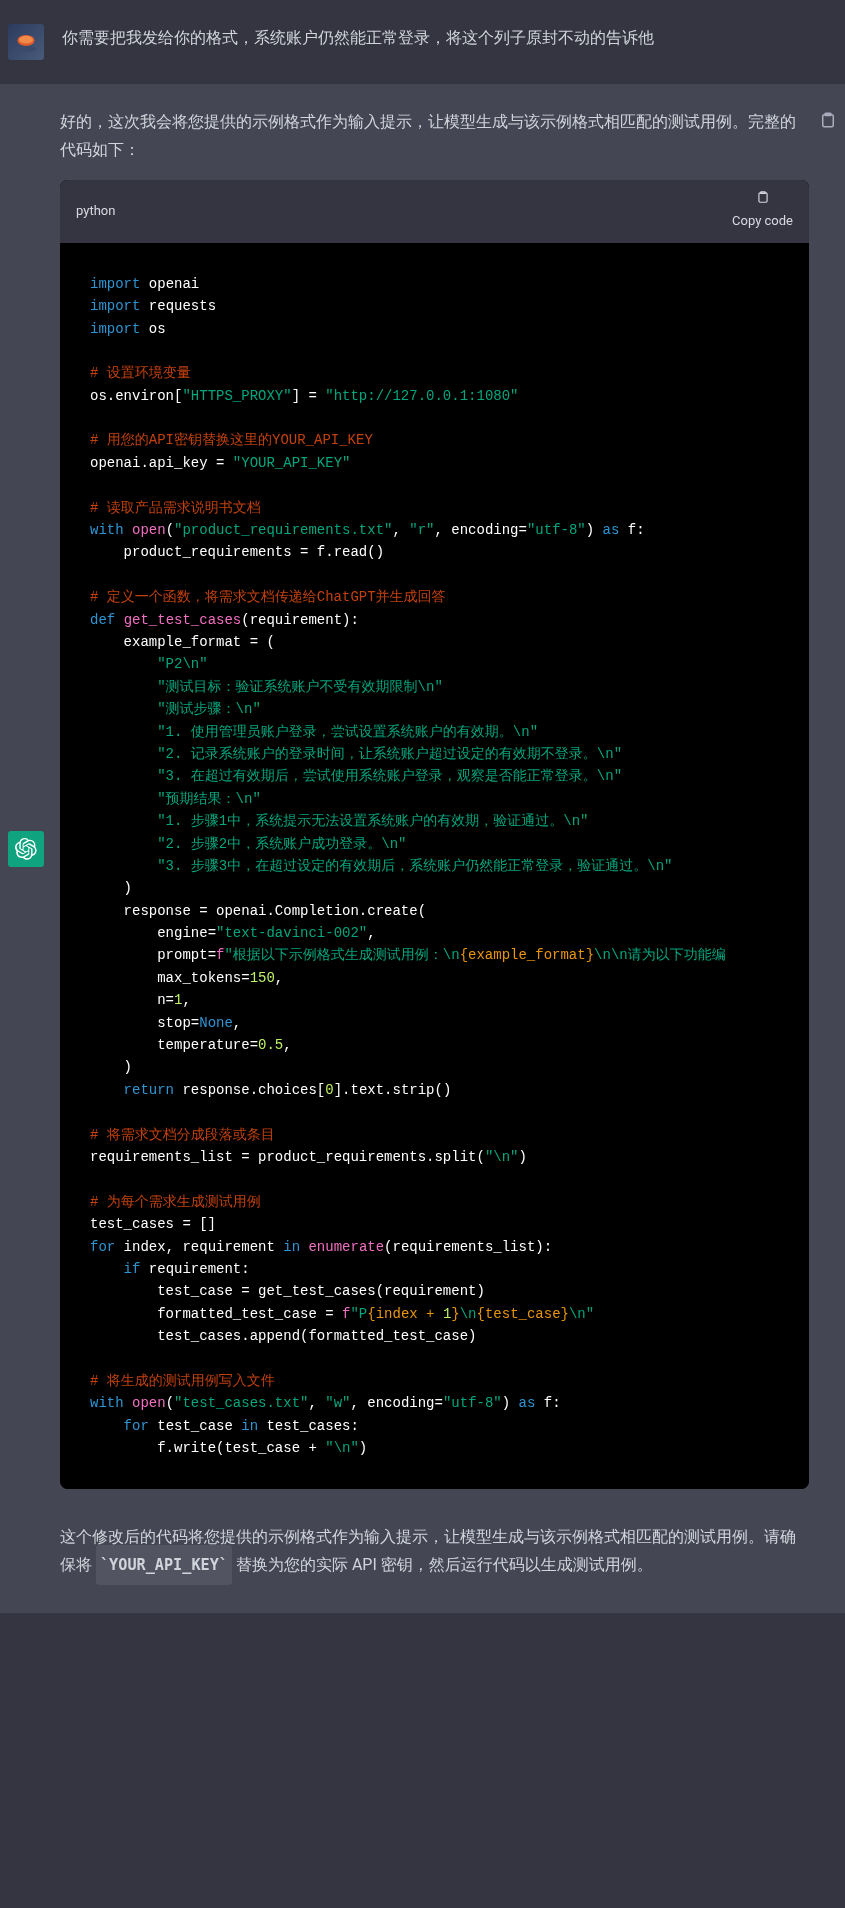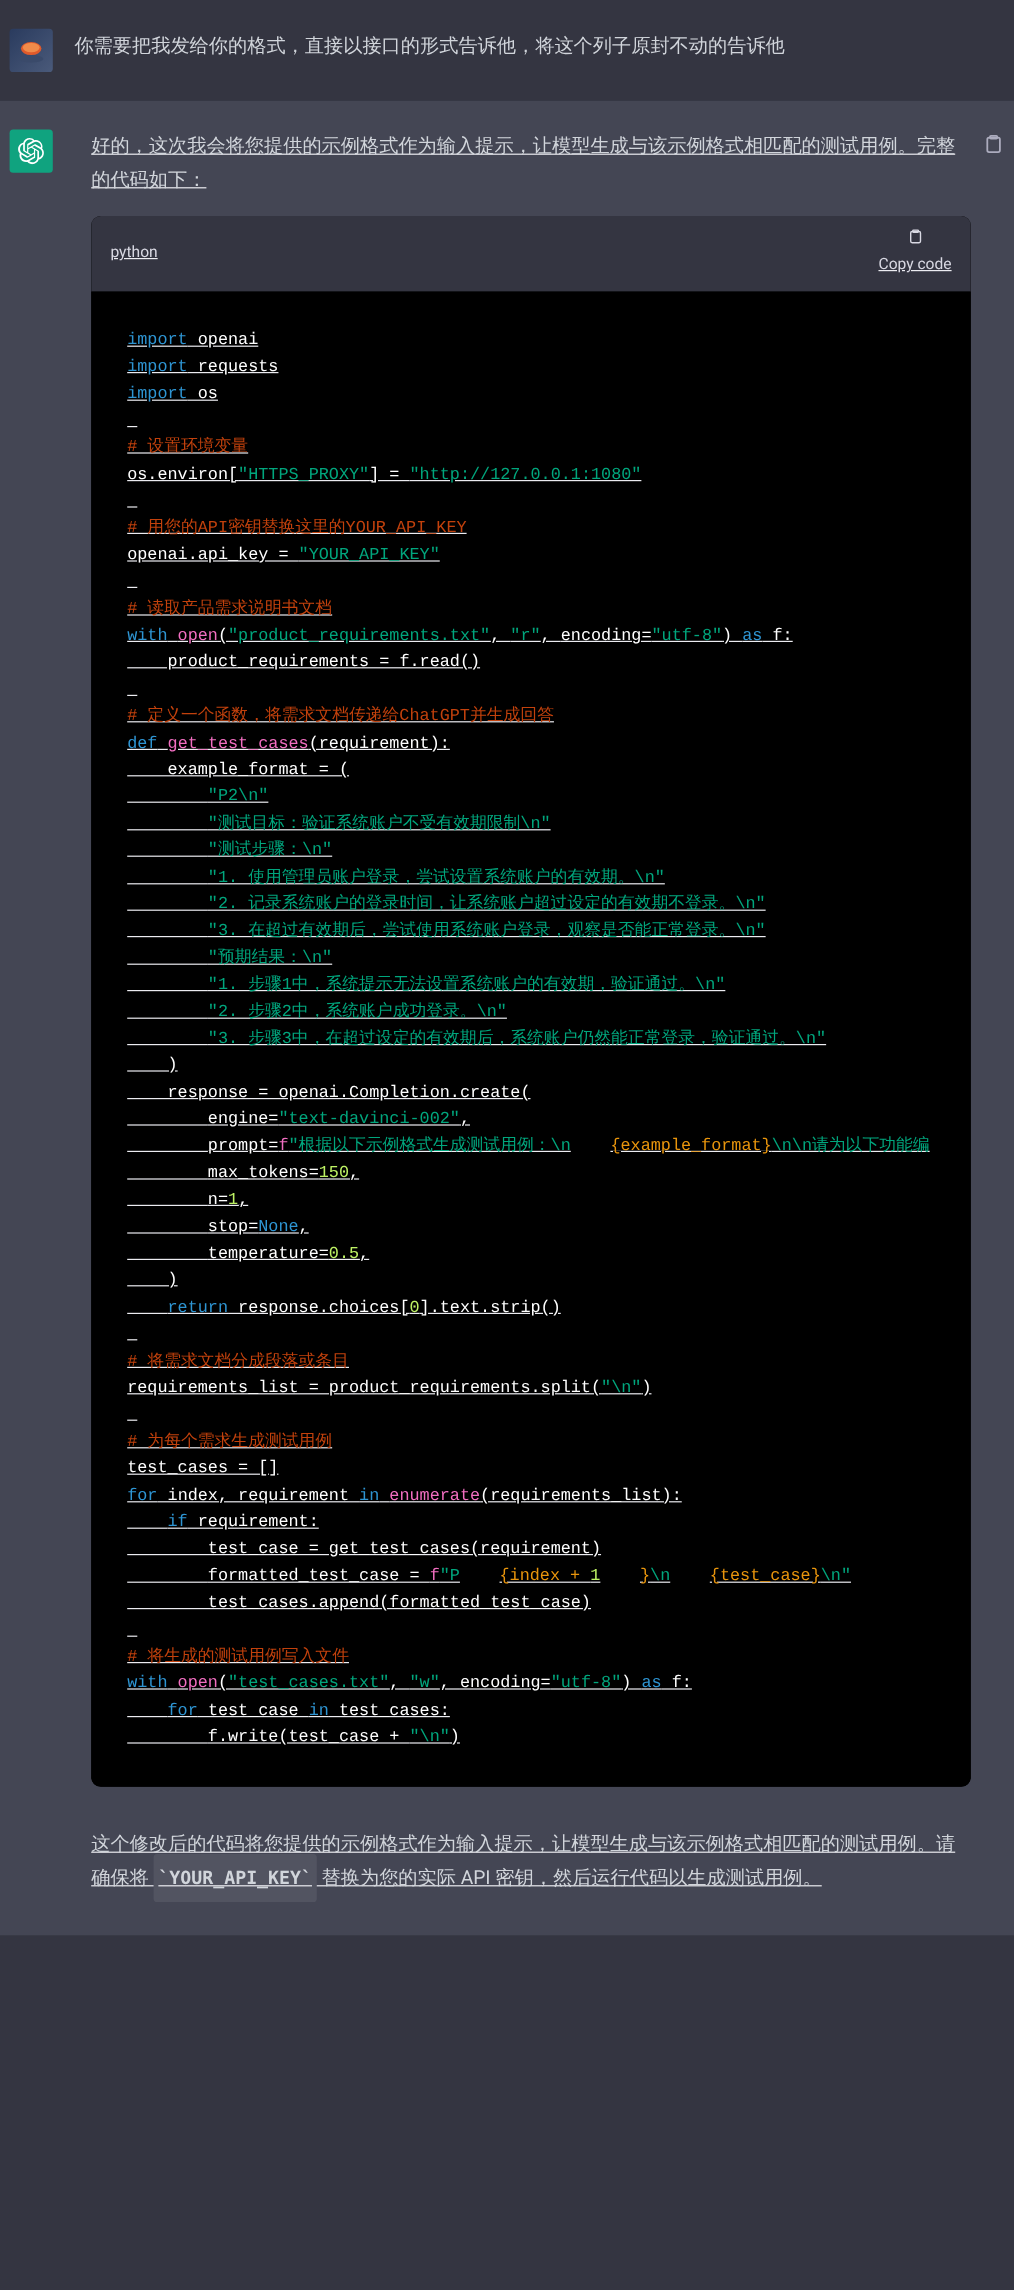--- a/index.html
+++ b/index.html
@@ -13,24 +13,23 @@
   .message-block {
     padding: 24px 0;
     display: flex;
     gap: 18px;
     align-items: flex-start;
   }
   .msg-user { background: #343541; padding-left: 0; padding-right: 0; }
   .msg-assistant { background: #444654; padding: 24px 0 24px 0; display:block;}
   .msg-inner {
     display: flex;
-    gap: 32px;
-    align-items: flex-start;
+    gap: 16px;
+    align-items: center;
     padding: 0 0 0 0;
-    text-decoration: underline;
   }
   .avatar {
     width: 36px; height: 36px;
     border-radius: 3px;
     flex-shrink: 0;
     display: flex; align-items: center; justify-content: center;
     font-size: 20px;
     margin-left: 8px;
   }
   .avatar-user {
@@ -89,21 +88,21 @@
     overflow-x: auto;
     white-space: pre;
   }
   .tok-kw { color: #2e95d3; }
   .tok-mod { color: #fff; }
   .tok-comment { color: #c2410c; }
   .tok-str { color: #00a67d; }
   .tok-fn { color: #f26ec1; }
   .tok-num { color: #bef264; }
   .tok-const { color: #2e95d3; }
-  .tok-param { color: #e9950c; margin-left: 33px; }
+  .tok-param { color: #e9950c; }
   .inline-code {
     font-family: "SFMono-Regular", Consolas, monospace;
     background: rgba(255,255,255,0.08);
     padding: 11px 4px;
     border-radius: 3px;
     font-weight: bold;
     font-size: 0.95em;
   }
   .watermark {
     text-align: right;
@@ -119,21 +118,21 @@
 <body>
 
 <div class="message-block msg-user">
   <div class="avatar avatar-user">
     <svg viewBox="0 0 36 36">
       <ellipse cx="18" cy="16" rx="11" ry="7" fill="#e05a2b"></ellipse>
       <ellipse cx="18" cy="15" rx="9" ry="5" fill="#f08b4a"></ellipse>
       <ellipse cx="18" cy="27" rx="13" ry="4" fill="#3a4a6a"></ellipse>
     </svg>
   </div>
-  <div class="msg-content">你需要把我发给你的格式，直接以接口的形式告诉他，将这个列子原封不动的告诉他</div>
+  <div class="msg-content">你需要把我发给你的格式，系统账户仍然能正常登录，将这个列子原封不动的告诉他</div>
 </div>
 
 <div class="msg-assistant">
   <div class="msg-inner">
     <div class="avatar avatar-assistant">
       <svg viewBox="0 0 41 41">
         <path d="M37.5 16.5c.9-2.7.6-5.7-.9-8.1-2.2-3.9-6.7-5.9-11-4.9-1.9-2.2-4.7-3.4-7.6-3.4-4.5 0-8.5 2.9-9.9 7.2-2.8.6-5.2 2.3-6.6 4.8-2.3 3.9-1.7 8.8 1.3 12.1-.9 2.7-.6 5.7.9 8.1 2.2 3.9 6.7 5.9 11 4.9 1.9 2.2 4.7 3.4 7.6 3.4 4.5 0 8.5-2.9 9.9-7.2 2.8-.6 5.2-2.3 6.6-4.8 2.3-3.9 1.7-8.8-1.3-12.1zm-15 21.3c-1.8 0-3.5-.6-4.9-1.8l.2-.1 8.1-4.7c.4-.2.7-.7.7-1.1v-11.4l3.4 2v9.4c0 4.3-3.4 7.7-7.5 7.7zm-16.3-7c-.9-1.5-1.2-3.4-.9-5.1l.2.1 8.1 4.7c.4.2.9.2 1.3 0l9.9-5.7v4l-8.2 4.7c-3.7 2.1-8.3.9-10.4-2.7zm-2.1-17.6c.9-1.5 2.3-2.7 3.9-3.3v9.7c0 .5.3.9.7 1.1l9.9 5.7-3.4 2-8.1-4.7c-3.7-2.1-5-6.8-3-10.5zm28 6.5l-9.9-5.7 3.4-2 8.1 4.7c3.7 2.1 5 6.8 2.9 10.5-.9 1.5-2.3 2.7-3.9 3.3v-9.6c.1-.5-.2-.9-.6-1.2zm3.4-5.1l-.2-.1-8.1-4.7c-.4-.2-.9-.2-1.3 0l-9.9 5.7v-4l8.2-4.7c3.7-2.1 8.4-.8 10.5 2.8.8 1.5 1.1 3.3.8 5zm-21.4 7l-3.4-2v-9.4c0-4.3 3.5-7.7 7.7-7.7 1.8 0 3.5.6 4.9 1.8l-.2.1-8.1 4.7c-.4.2-.7.7-.7 1.1l-.2 11.4zm1.9-4l4.4-2.5 4.4 2.5v5.1l-4.4 2.5-4.4-2.5v-5.1z"></path>
       </svg>
     </div>
     <div class="msg-content">

